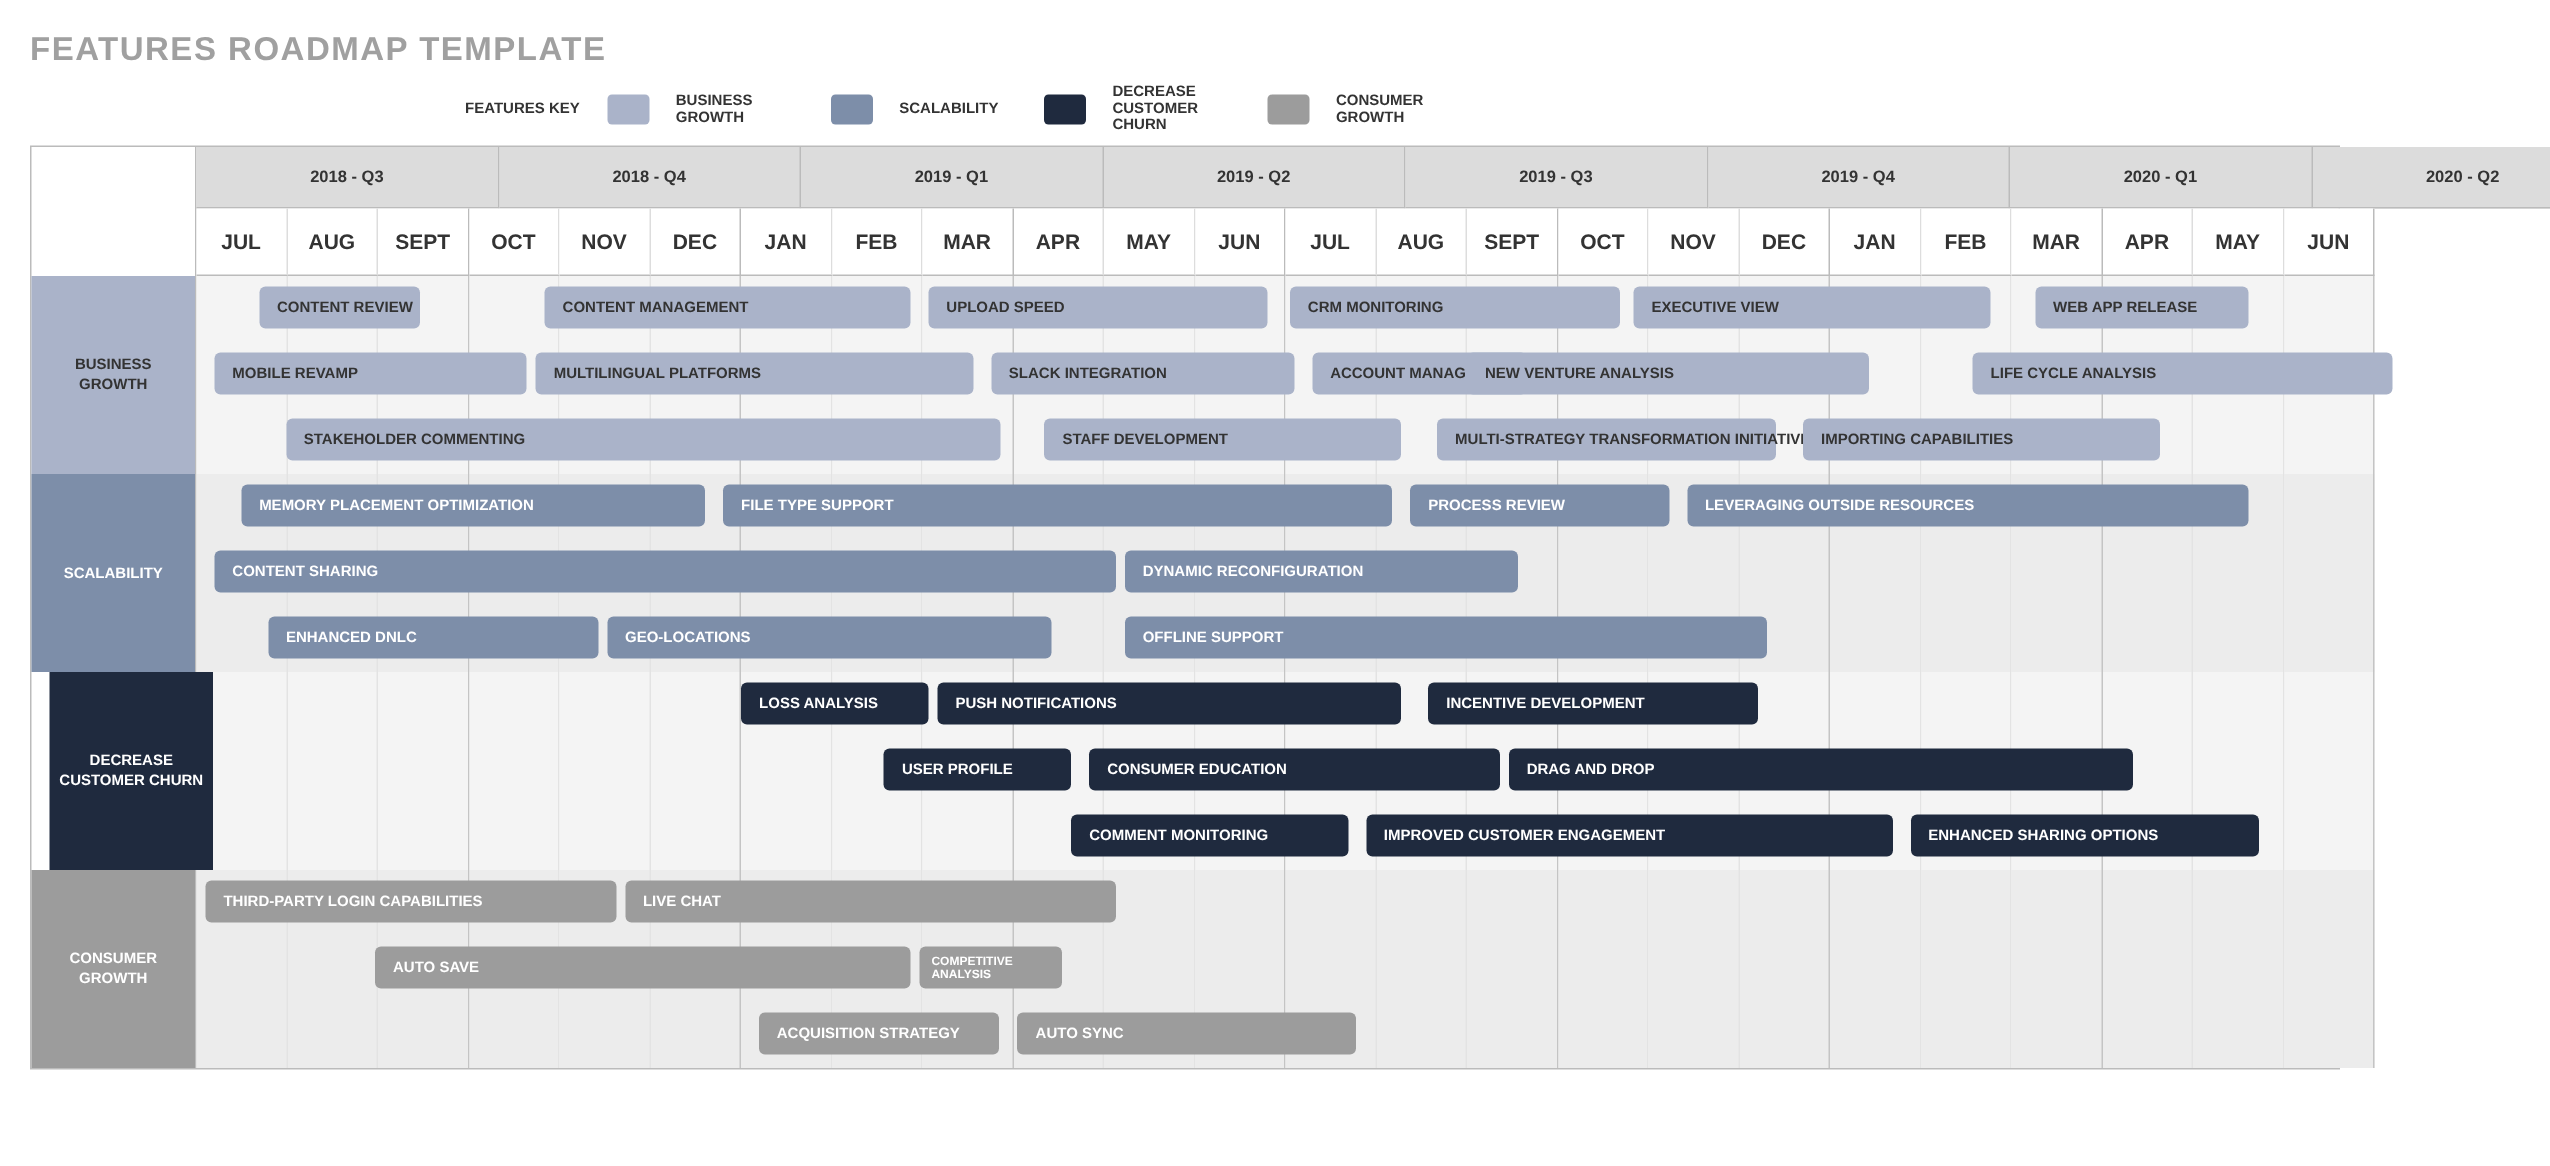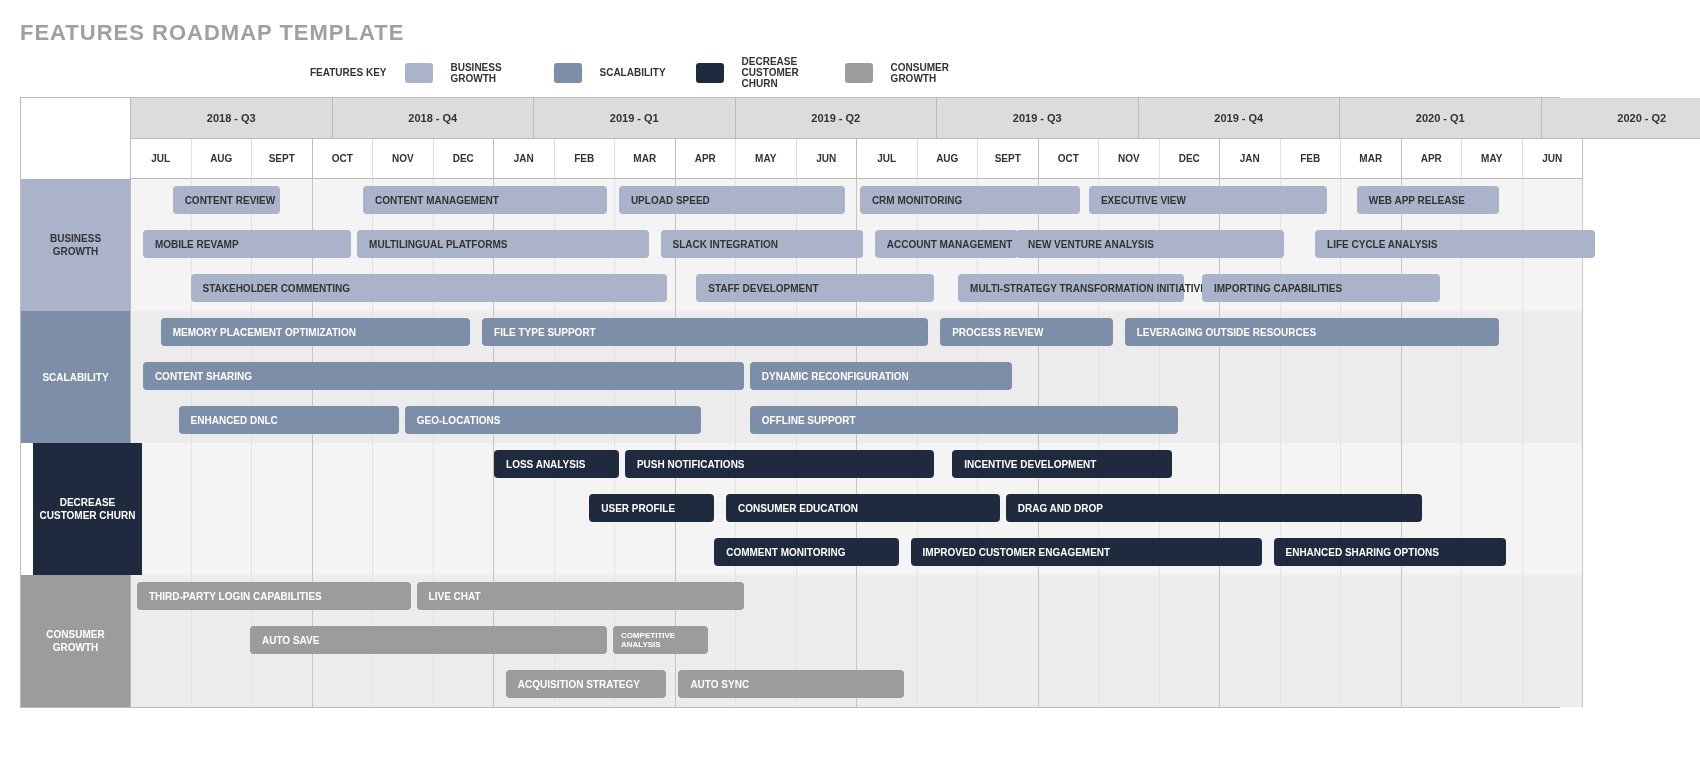--- a/index.html
+++ b/index.html
@@ -6,21 +6,21 @@
 .chart{width:1540px;margin:20px;}
 .title{font-size:22px;font-weight:800;color:#a0a0a0;letter-spacing:1px;margin:0 0 10px 0;}
 .legend{display:flex;align-items:center;gap:18px;font-size:10px;font-weight:700;margin-left:290px;margin-bottom:8px;}
 .legend .lbl{max-width:85px;line-height:11px;}
 .legend .swatch{width:28px;height:20px;border-radius:3px;display:inline-block;}
 .grid{position:relative;border:1px solid #bbb;}
 
 .tl{position:relative;margin-left:109px;border-left:1px solid #bbb;}
 .qrow,.mrow{display:flex;}
 .qcell{flex:0 0 178.5px;text-align:center;font-size:11px;font-weight:700;background:#dcdcdc;border-right:1px solid #bbb;border-bottom:1px solid #bbb;padding:14px 11px;}
-.mcell{flex:0 0 59.5px;text-align:center;font-size:10px;font-weight:700;background:#fff;border-right:1px solid #ddd;border-bottom:1px solid #bbb;padding:14px 0;}
+.mcell{flex:0 0 59.5px;text-align:center;font-size:14px;font-weight:700;background:#fff;border-right:1px solid #ddd;border-bottom:1px solid #bbb;padding:14px 0;}
 .mcell.qend{border-right:1px solid #bbb;}
 .lanes{position:relative;}
 .row{position:relative;height:44px;}
 .row .bg{position:absolute;inset:0;display:flex;}
 .row .bg div{flex:0 0 59.5px;border-right:1px solid #e3e3e3;}
 .row .bg div.qend{border-right:1px solid #c4c4c4;}
 .row .bg.shadeA div{background:#f4f4f4;}
 .row .bg.shadeB div{background:#ececec;}
 .catlabel{position:absolute;left:-110px;width:109px;text-align:center;font-size:10px;font-weight:700;color:#fff;display:flex;align-items:center;justify-content:center;padding:0 6px;box-sizing:border-box;line-height:13px;}
 .bar{position:absolute;top:7px;height:28px;border-radius:4px;display:flex;align-items:center;padding:0 12px;font-size:10px;font-weight:700;color:#333;white-space:nowrap;box-sizing:border-box;}
@@ -147,21 +147,21 @@
               <div></div>
               <div class="qend"></div>
               <div></div>
               <div></div>
               <div class="qend"></div>
             </div>
             <div class="bar c-biz" style="left: 11.9px; width: 208.25px;">MOBILE REVAMP</div>
             <div class="bar c-biz" style="left: 226.1px; width: 291.55px;">MULTILINGUAL PLATFORMS</div>
             <div class="bar c-biz" style="left: 529.55px; width: 202.3px;">SLACK INTEGRATION</div>
             <div class="bar c-biz" style="left: 743.75px; width: 142.8px;">ACCOUNT MANAGEMENT</div>
-            <div class="bar c-biz" style="left: 885px; width: 267.75px;">NEW VENTURE ANALYSIS</div>
+            <div class="bar c-biz" style="left: 847px; width: 267.75px;">NEW VENTURE ANALYSIS</div>
             <div class="bar c-biz" style="left: 1184.05px; width: 279.65px;">LIFE CYCLE ANALYSIS</div>
           </div>
           <div class="row">
             <div class="bg shadeA">
               <div></div>
               <div></div>
               <div class="qend"></div>
               <div></div>
               <div></div>
               <div class="qend"></div>

